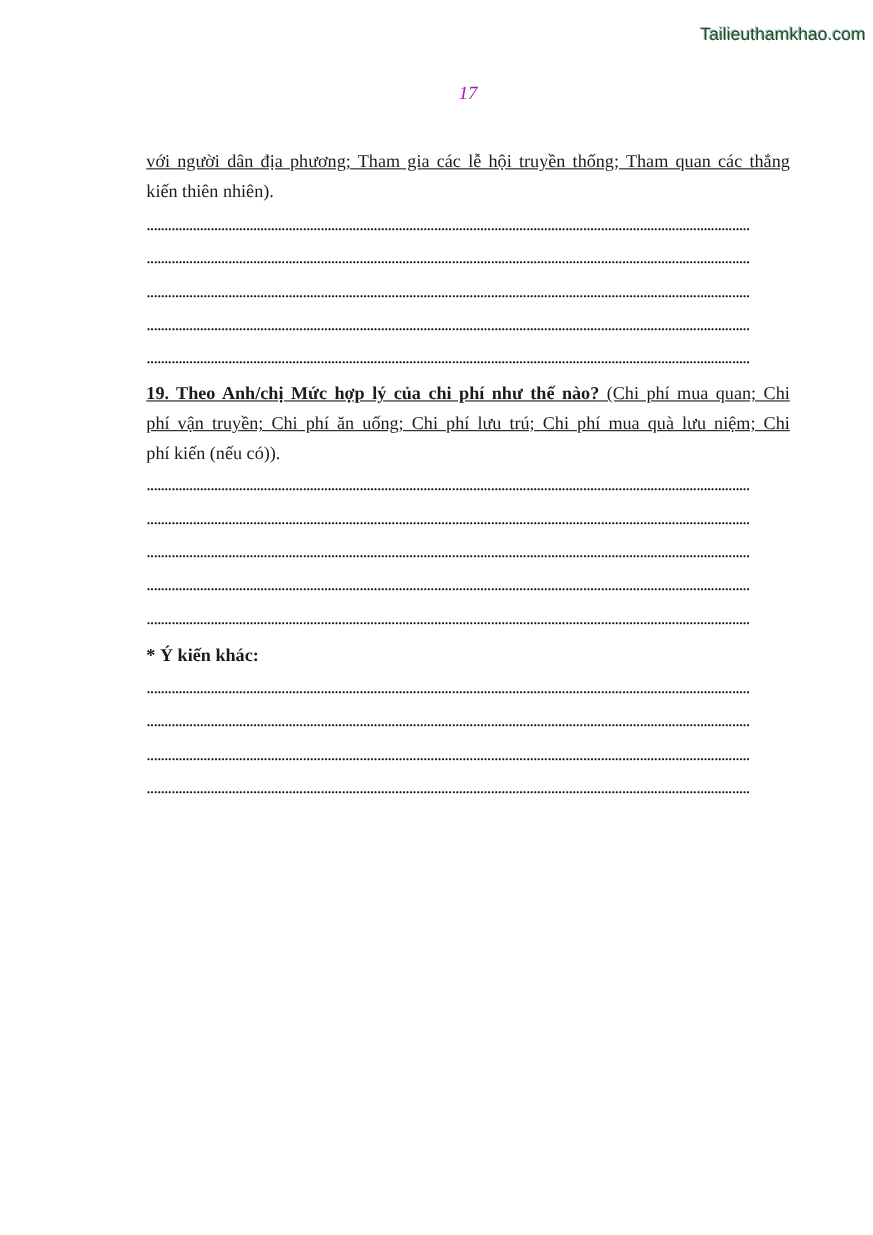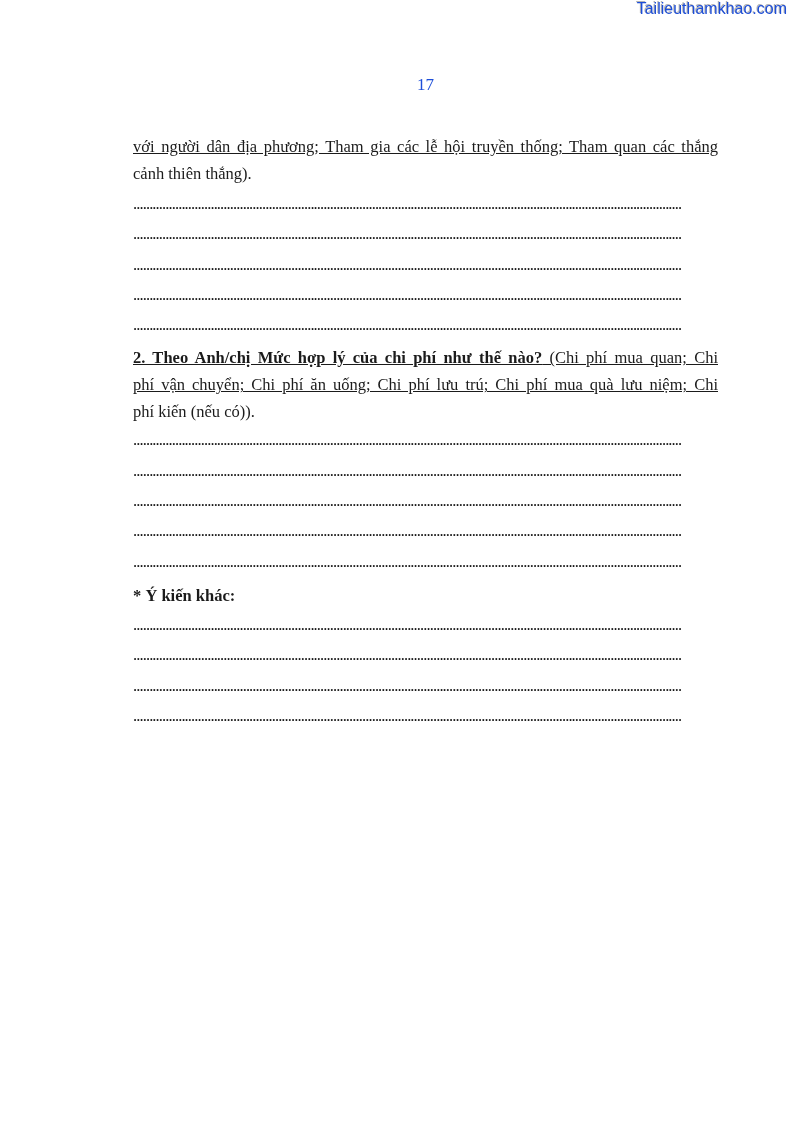--- a/index.html
+++ b/index.html
@@ -11,36 +11,37 @@
     position: relative;
     width: 794px;
     height: 1123px;
     background: #ffffff;
     overflow: hidden;
     font-family: "Liberation Serif", "DejaVu Serif", serif;
     color: #1b1b1b;
   }
   #watermark {
     position: absolute;
-    top: 0;
+    top: 23px;
     right: 7px;
     font-family: "Liberation Sans", "DejaVu Sans", sans-serif;
     font-size: 16px;
-    color: #1d4ed8;
+    color: #14532d;
     text-shadow: -1px -1px 0 #b4b4b4, 1px 1px 0 #ffffff;
     letter-spacing: 0px;
   }
   #page-number {
     position: absolute;
     top: 75px;
     left: 133px;
     width: 585px;
     text-align: center;
     font-size: 17px;
-    color: #1d4ed8;
+    color: #a21caf;
+    font-style: italic;
   }
   #doc-body {
     position: absolute;
     top: 133px;
     left: 133px;
     width: 585px;
     font-size: 16.5px;
   }
   .para { line-height: 27px; }
   .para .line { width: 100%; }
@@ -67,32 +68,32 @@
 </style>
 </head>
 <body>
 
 <div id="page">
   <div id="watermark">Tailieuthamkhao.com</div>
   <div id="page-number">17</div>
   <div id="doc-body">
       <div class="para para-0">
         <div class="line just"><span>với người dân địa phương; Tham gia các lễ hội truyền thống; Tham quan các thắng</span></div>
-        <div class="line"><span>cảnh thiên thắng).</span></div>
+        <div class="line"><span>kiến thiên nhiên).</span></div>
       </div>
       <div class="answers answers-0">
         <div class="dots">..........................................................................................................................................................................</div>
         <div class="dots">..........................................................................................................................................................................</div>
         <div class="dots">..........................................................................................................................................................................</div>
         <div class="dots">..........................................................................................................................................................................</div>
         <div class="dots">..........................................................................................................................................................................</div>
       </div>
       <div class="para para-1">
-        <div class="line just"><span class="b">2. Theo Anh/chị Mức hợp lý của chi phí như thế nào?</span><span> (Chi phí mua quan; Chi</span></div>
-        <div class="line just"><span>phí vận chuyển; Chi phí ăn uống; Chi phí lưu trú; Chi phí mua quà lưu niệm; Chi</span></div>
+        <div class="line just"><span class="b">19. Theo Anh/chị Mức hợp lý của chi phí như thế nào?</span><span> (Chi phí mua quan; Chi</span></div>
+        <div class="line just"><span>phí vận truyền; Chi phí ăn uống; Chi phí lưu trú; Chi phí mua quà lưu niệm; Chi</span></div>
         <div class="line"><span>phí kiến (nếu có)).</span></div>
       </div>
       <div class="answers answers-1">
         <div class="dots">..........................................................................................................................................................................</div>
         <div class="dots">..........................................................................................................................................................................</div>
         <div class="dots">..........................................................................................................................................................................</div>
         <div class="dots">..........................................................................................................................................................................</div>
         <div class="dots">..........................................................................................................................................................................</div>
       </div>
       <div class="para para-2">

